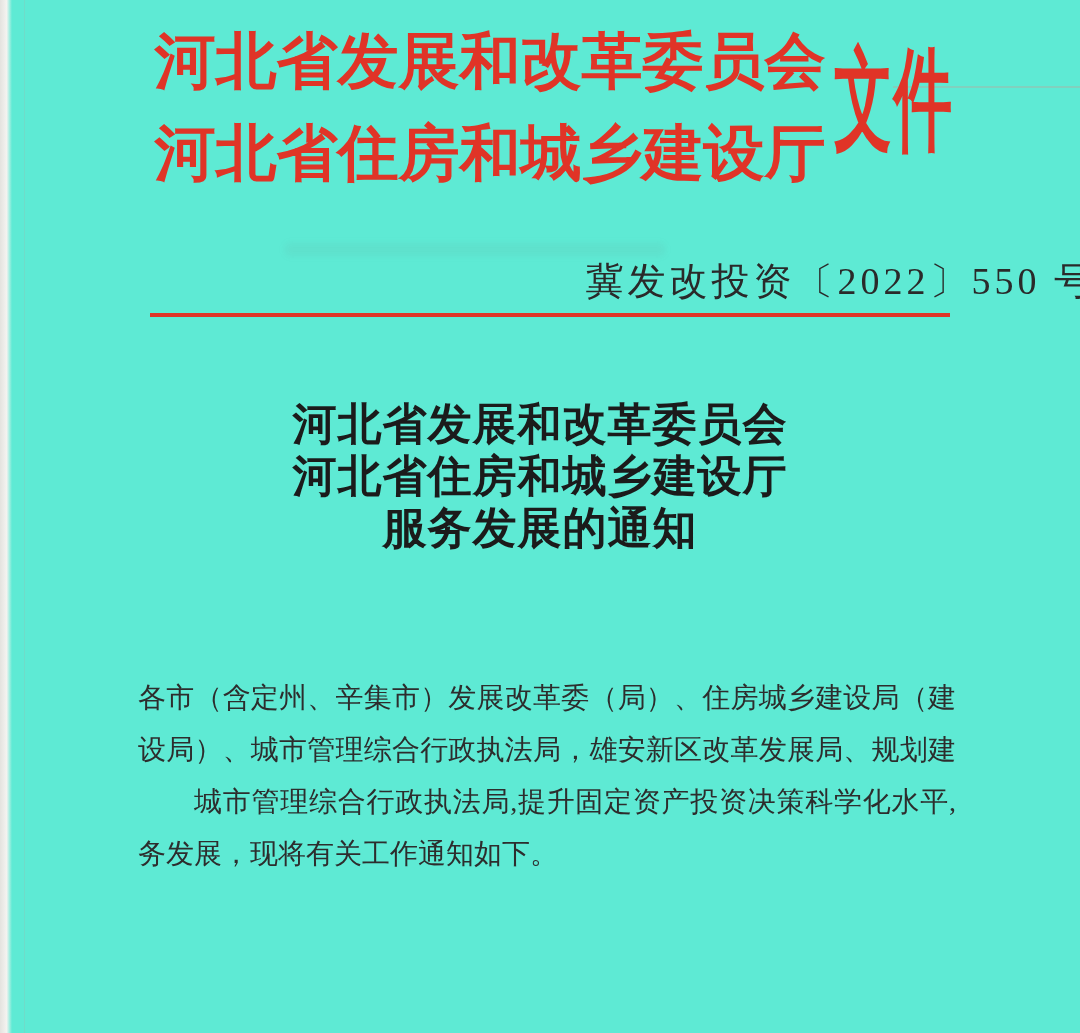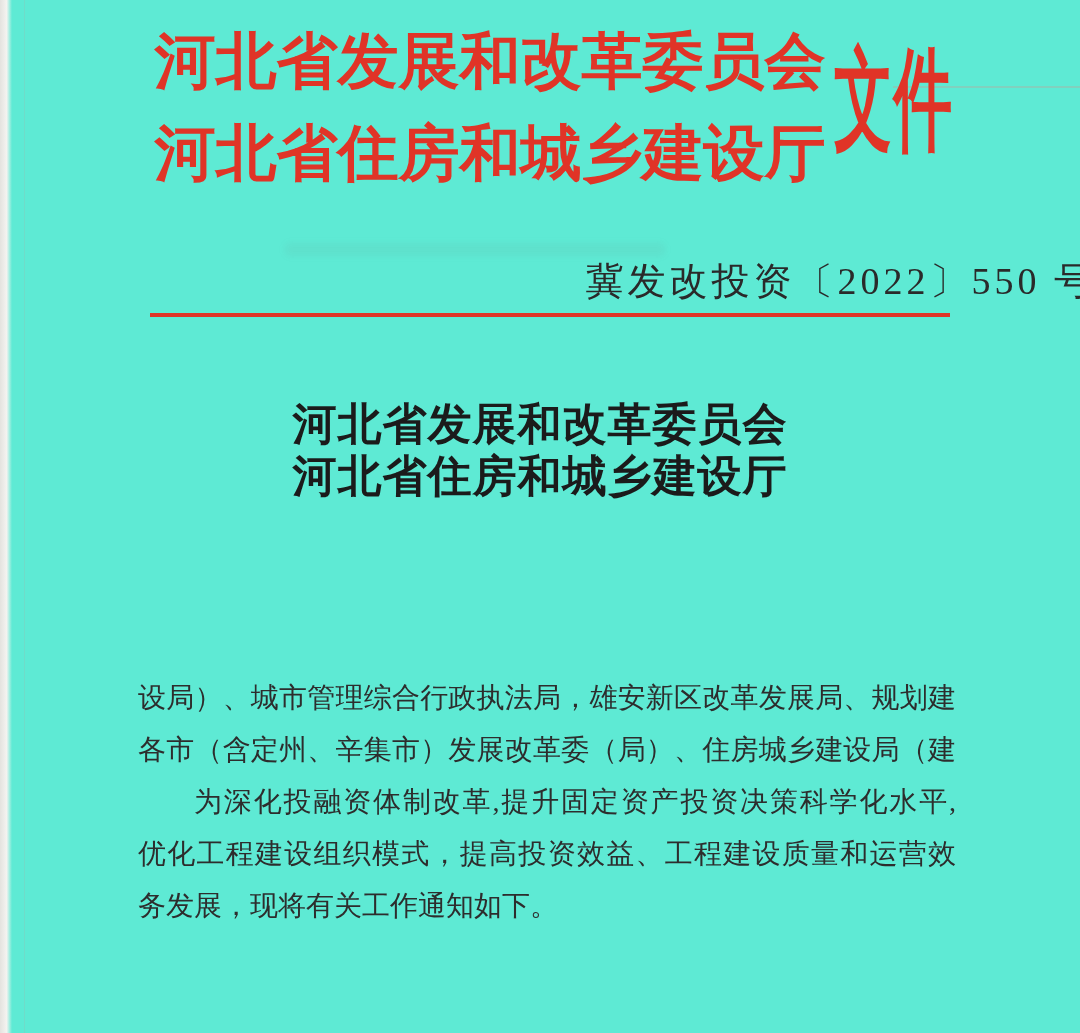--- a/index.html
+++ b/index.html
@@ -123,23 +123,23 @@
     <div class="doc-label">文件</div>
   </header>
 
   <div class="doc-number">冀发改投资〔2022〕550 号</div>
 
   <div class="red-divider"></div>
 
   <section class="doc-title">
     <div class="title-line">河北省发展和改革委员会</div>
     <div class="title-line">河北省住房和城乡建设厅</div>
+    <div class="title-line">服务发展的通知</div>
   </section>
 
   <main class="body-text">
+    <div class="body-line">各市（含定州、辛集市）发展改革委（局）、住房城乡建设局（建</div>
     <div class="body-line">设局）、城市管理综合行政执法局，雄安新区改革发展局、规划建</div>
-    <div class="body-line">各市（含定州、辛集市）发展改革委（局）、住房城乡建设局（建</div>
-    <div class="body-line indent">为深化投融资体制改革,提升固定资产投资决策科学化水平,</div>
-    <div class="body-line">优化工程建设组织模式，提高投资效益、工程建设质量和运营效</div>
+    <div class="body-line indent">城市管理综合行政执法局,提升固定资产投资决策科学化水平,</div>
     <div class="body-line line-end">务发展，现将有关工作通知如下。</div>
   </main>
 
 </div>
 
 </body></html>

